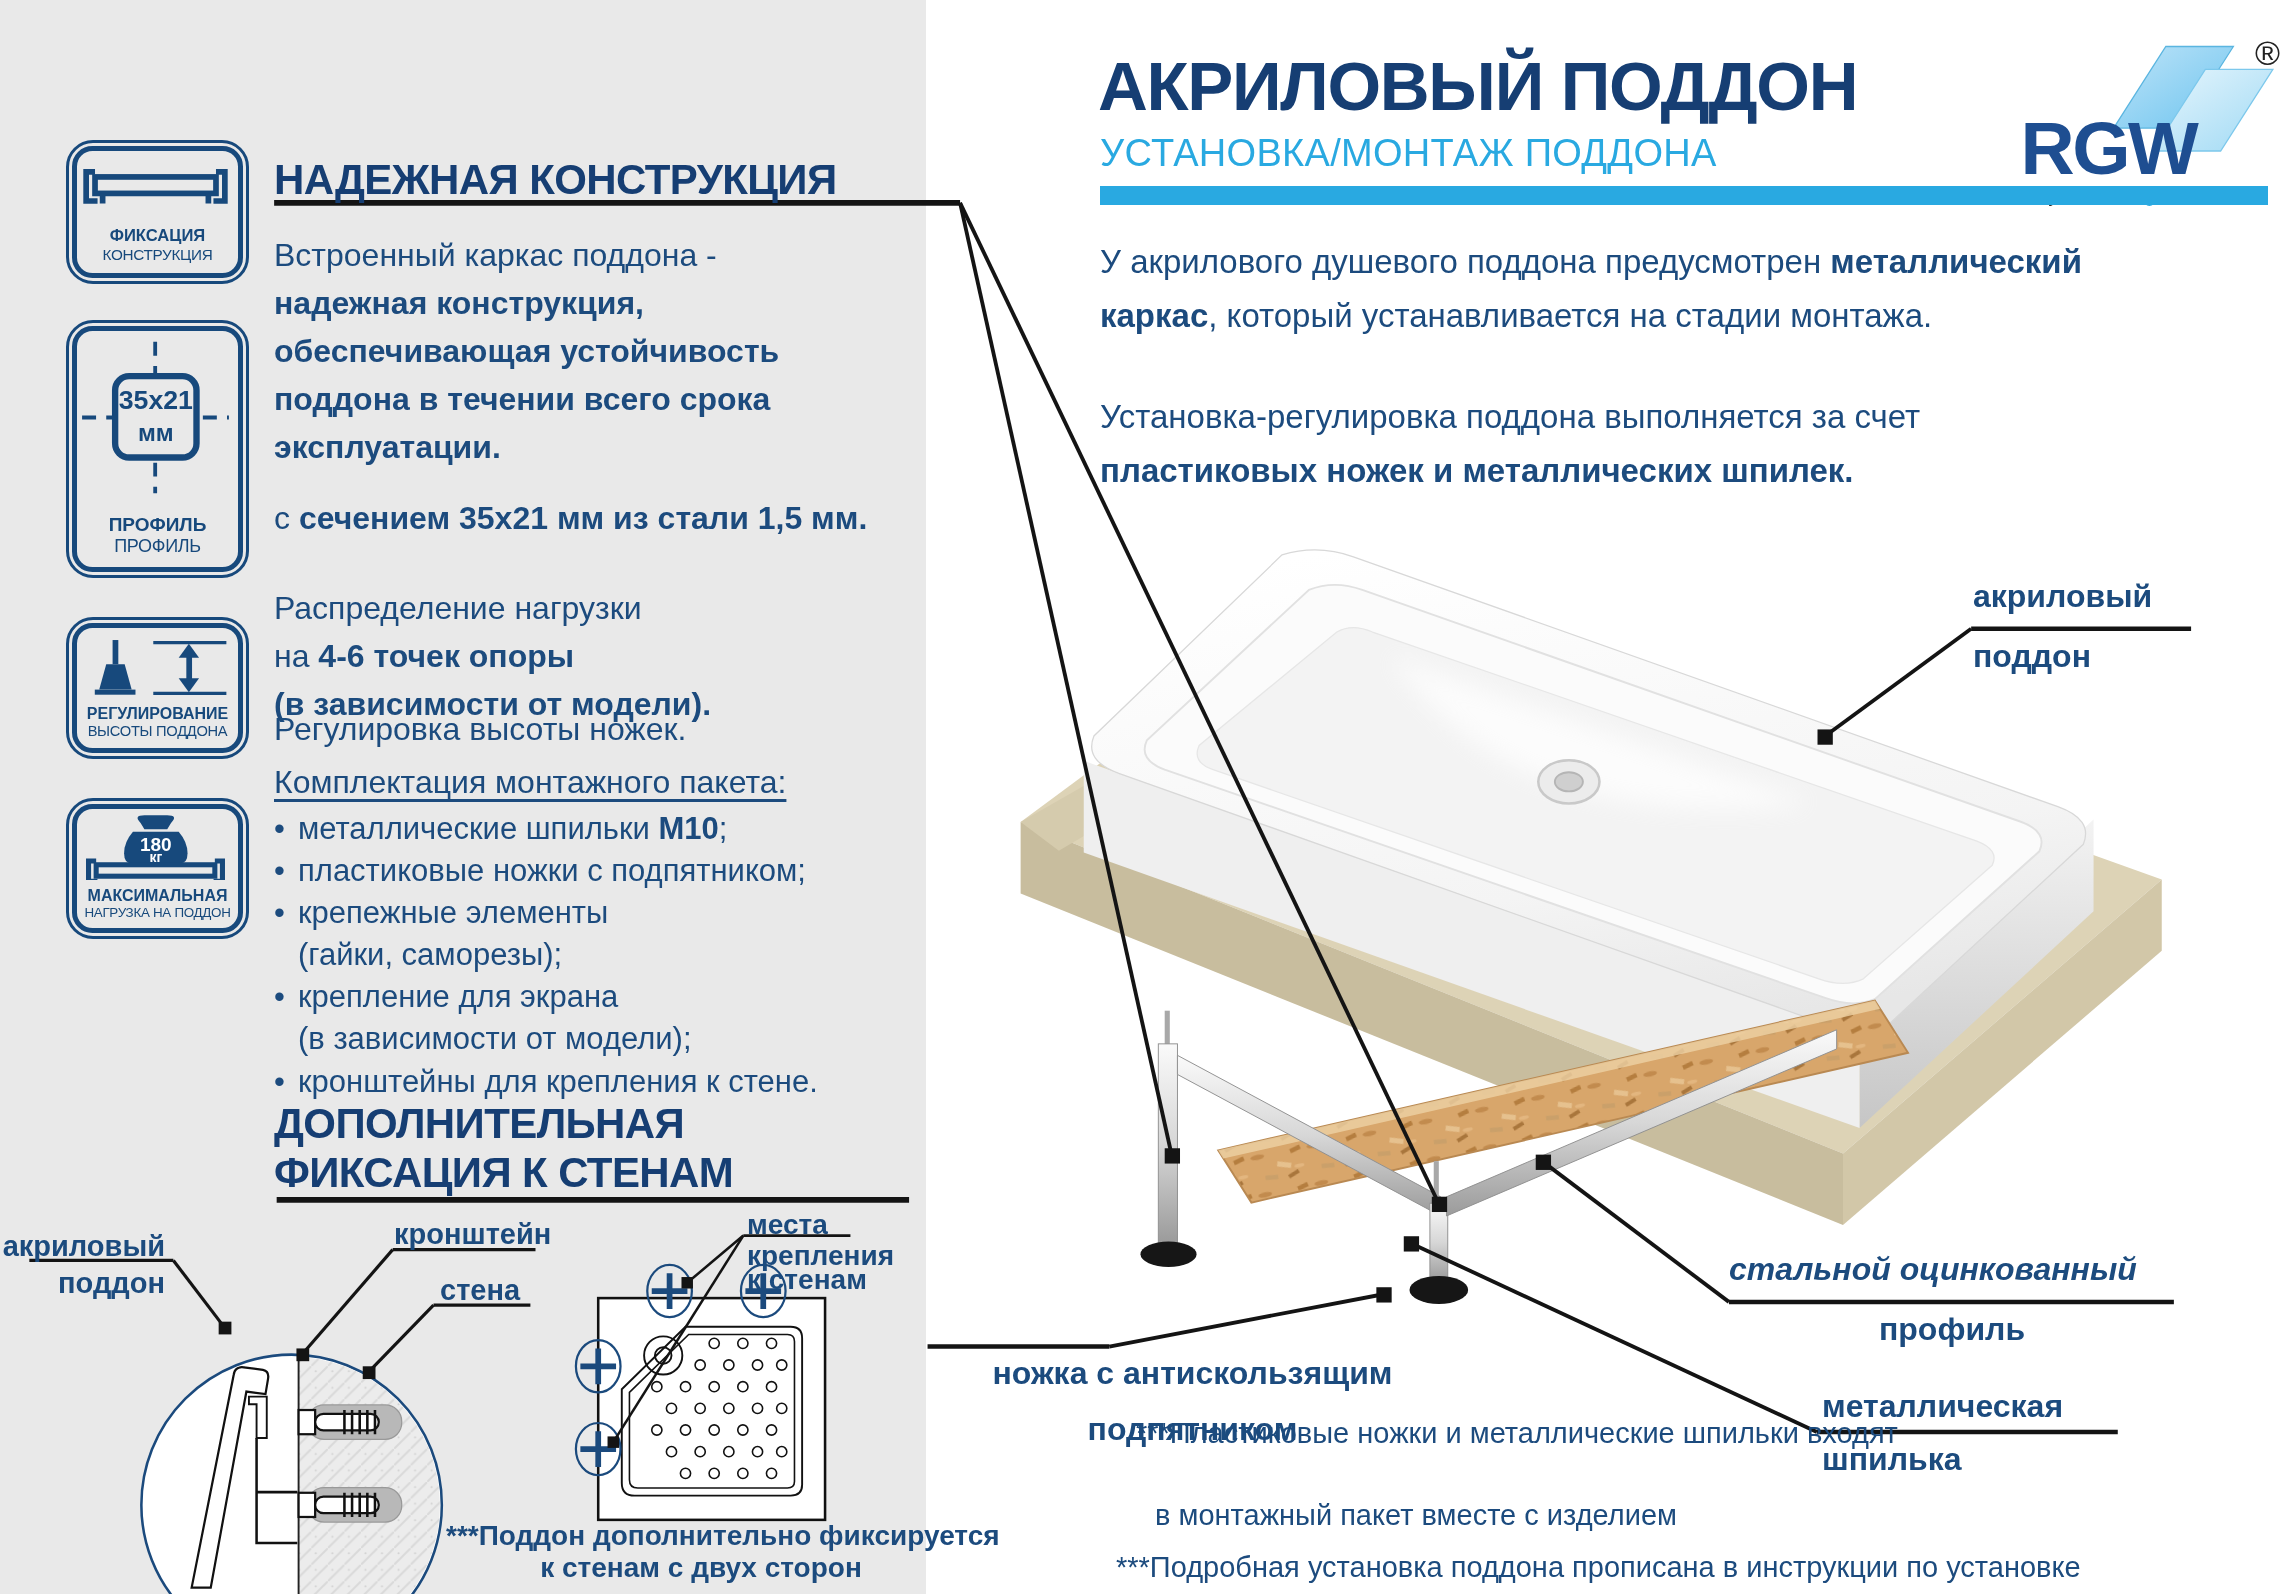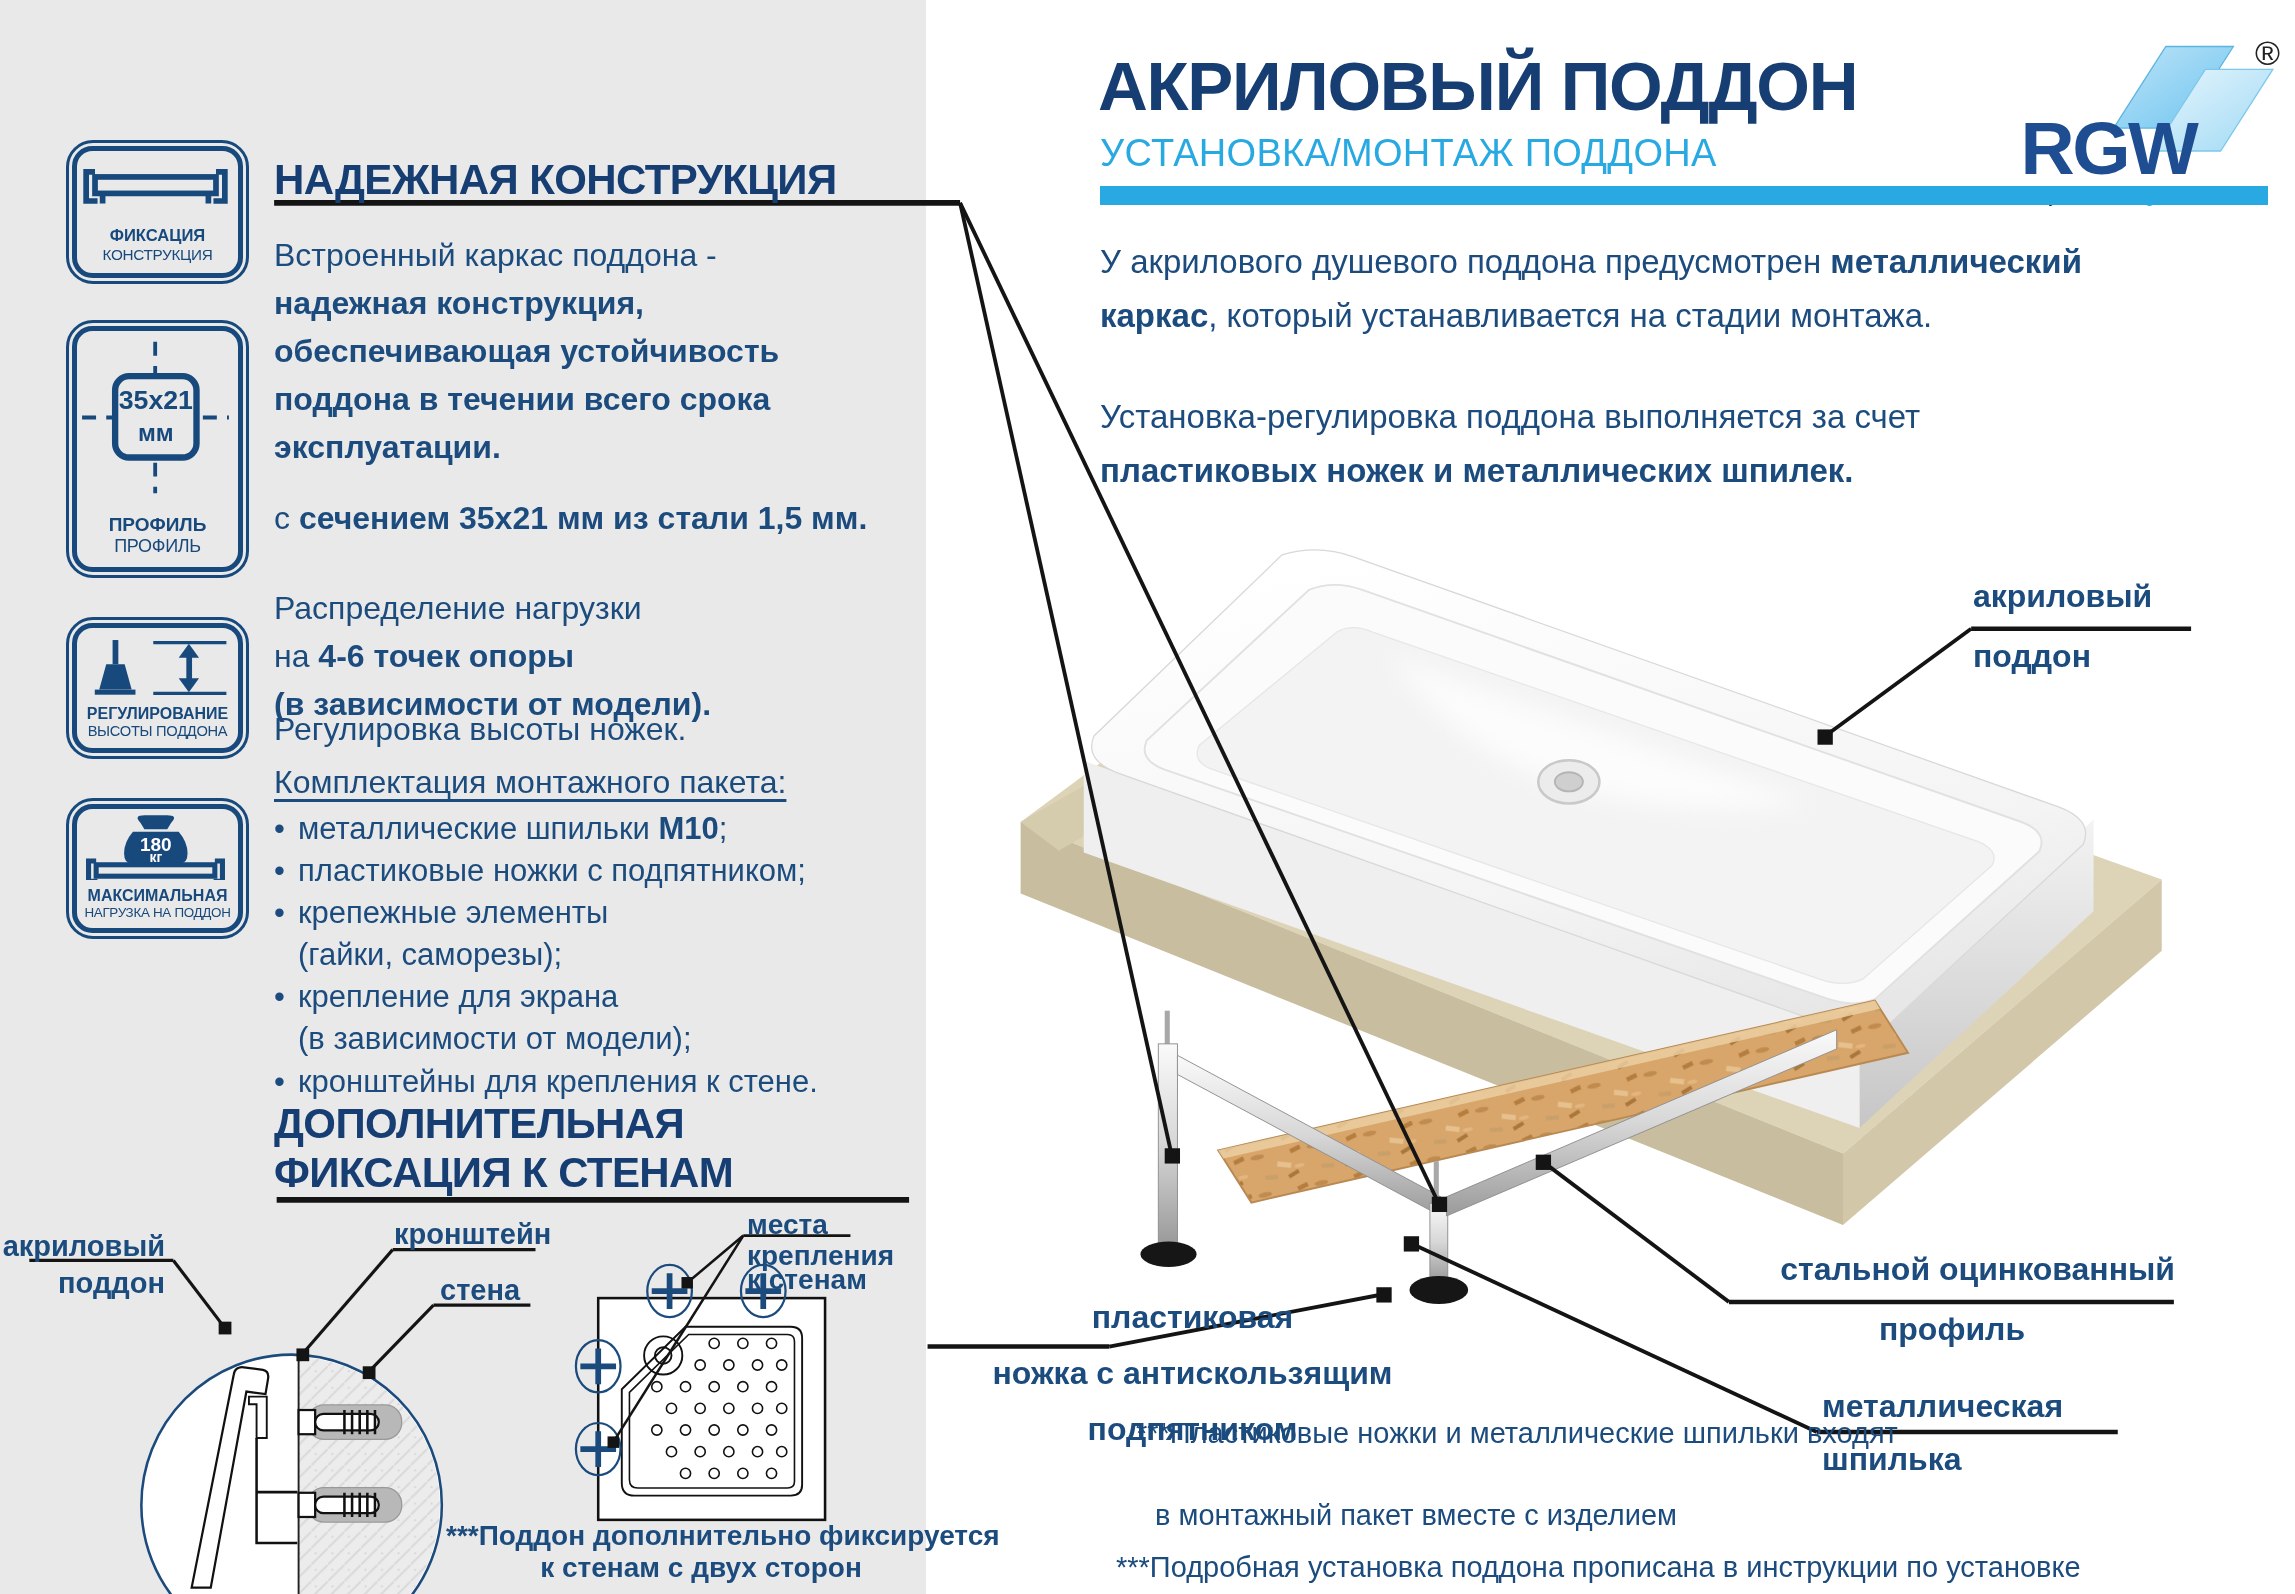--- a/index.html
+++ b/index.html
@@ -370,27 +370,26 @@
   <div class="abs wrap" style="left:1100px;top:235px;width:1033px;font-size:33px;line-height:54px;color:#1c4b7e;z-index:4;">
     <span>У акрилового душевого поддона предусмотрен </span><span class="b">металлический каркас</span><span>, который устанавливается на стадии монтажа.</span>
   </div>
   <div class="abs wrap" style="left:1100px;top:390px;width:1033px;font-size:33px;line-height:54px;color:#1c4b7e;z-index:4;">
     <span>Установка-регулировка поддона выполняется за счет </span><span class="b">пластиковых ножек и металлических шпилек.</span>
   </div>
 
   <div class="t label50" style="left:1973px;top:579px;z-index:4;">акриловый</div>
   <div class="t label50" style="left:1973px;top:639px;z-index:4;">поддон</div>
 
-  <div class="t label50" style="left:1729px;top:1252px;width:446px;text-align:right;z-index:4;">стальной оцинкованный</div>
+  <div class="t label50" style="left:1729px;top:1252px;width:446px;text-align:left;z-index:4;font-style:italic;">стальной оцинкованный</div>
   <div class="t label50" style="left:1729px;top:1312px;width:446px;text-align:center;z-index:4;">профиль</div>
 
   <div class="t label50" style="left:1822px;top:1389px;z-index:4;">металлическая</div>
   <div class="t label50" style="left:1822px;top:1442px;z-index:4;">шпилька</div>
 
-  <div class="t label50" style="left:912px;top:1300px;width:561px;text-align:center;z-index:4;">пластиковая</div>
   <div class="t label50" style="left:912px;top:1356px;width:561px;text-align:center;z-index:4;">ножка с антискользящим</div>
   <div class="t label50" style="left:912px;top:1412px;width:561px;text-align:center;z-index:4;">подпятником</div>
 
   <div class="t label46" style="left:0px;top:1231px;width:165px;text-align:right;z-index:4;">акриловый</div>
   <div class="t label46" style="left:0px;top:1268px;width:165px;text-align:right;z-index:4;">поддон</div>
   <div class="t label46" style="left:394px;top:1219px;z-index:4;">кронштейн</div>
   <div class="t label46" style="left:440px;top:1275px;z-index:4;">стена</div>
   <div class="t label38" style="left:747px;top:1210px;z-index:4;">места</div>
   <div class="t label38" style="left:747px;top:1241px;z-index:4;">крепления</div>
   <div class="t label38" style="left:747px;top:1265px;z-index:4;">к стенам</div>

